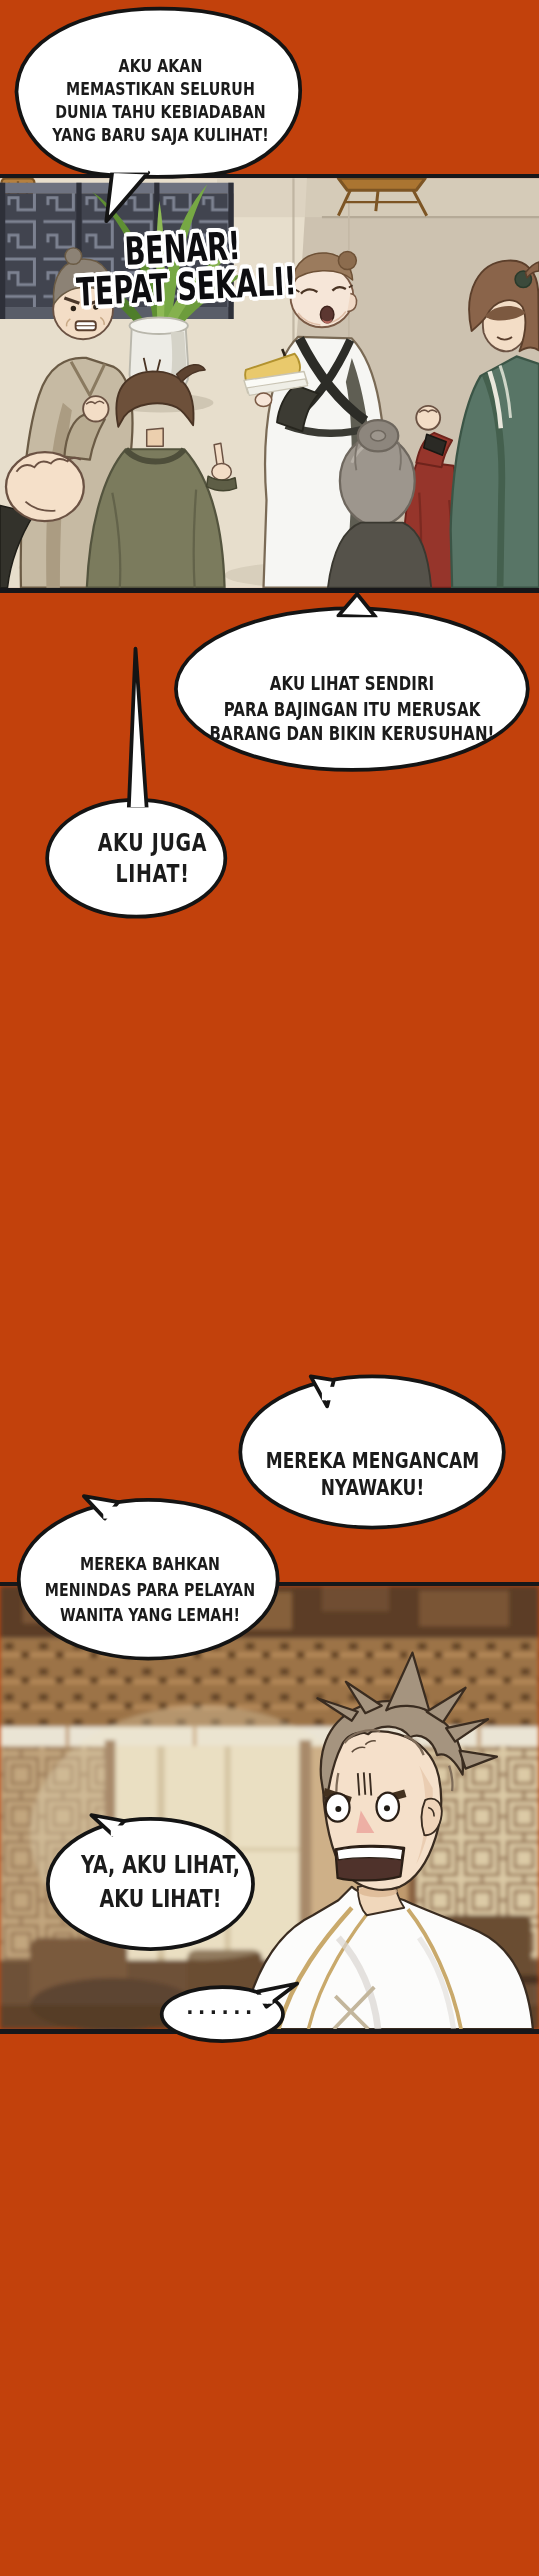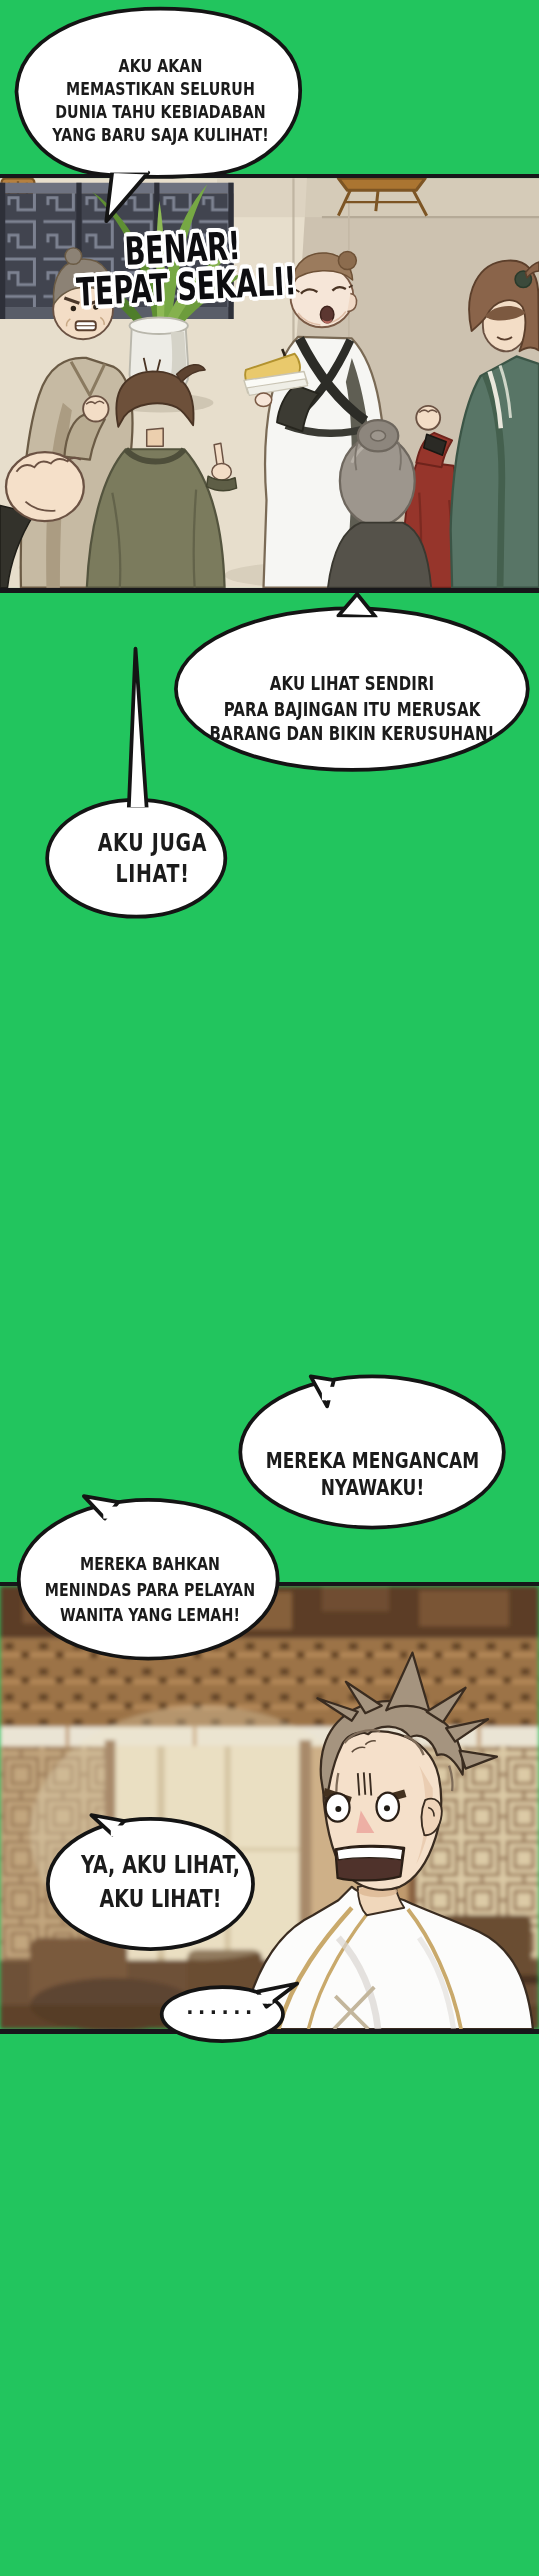--- a/index.html
+++ b/index.html
@@ -1,16 +1,16 @@
 <!DOCTYPE html>
 <html style="font-size:12px"><head>
 <meta charset="utf-8">
 <style>
   html,body{margin:0;padding:0;background:#ffffff;}
-  .page{position:relative;width:539px;height:2576px;background:#22c55e;overflow:hidden;
+  .page{position:relative;width:539px;height:2576px;background:#c2410c;overflow:hidden;
         font-family:"DejaVu Sans","Liberation Sans",sans-serif;}
   .panel{position:absolute;left:0;width:539px;border-left:0;border-right:0;
          border-top:4.5px solid #17171a;border-bottom:5.2px solid #17171a;box-sizing:content-box;z-index:1;}
   .panel svg{display:block;}
   #bubble-layer{position:absolute;left:0;top:0;z-index:5;pointer-events:none;}
   .btxt{position:absolute;z-index:6;font-weight:bold;color:#1b1b1b;text-align:center;
         transform-origin:top center;transform:scale(1,1.28);letter-spacing:0.1px;white-space:nowrap;}
   .b1{left:10.5px;top:54px;width:300px;font-size:14.2px;line-height:18px;}
   .b2{left:202px;top:672px;width:300px;font-size:15px;line-height:19.5px;}
   .b3{left:40px;top:827px;width:225px;font-size:19px;line-height:24px;letter-spacing:0.7px;}

